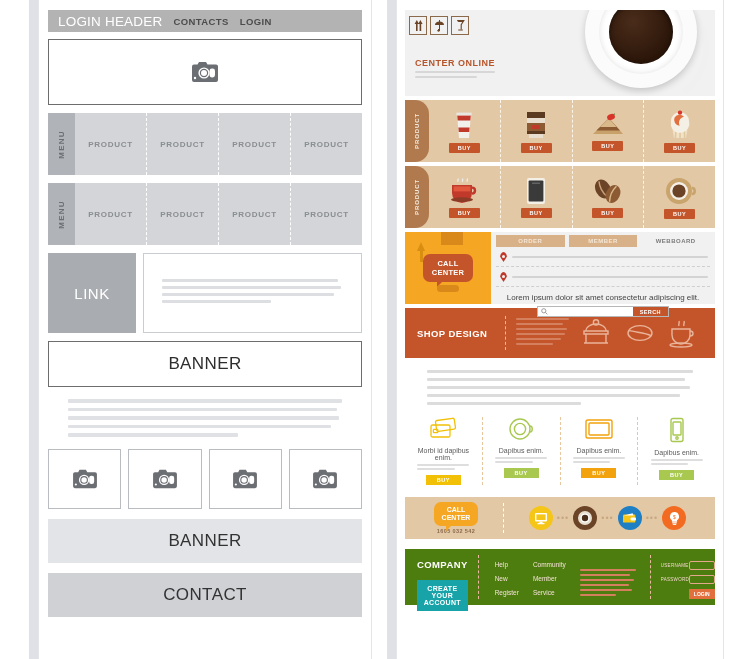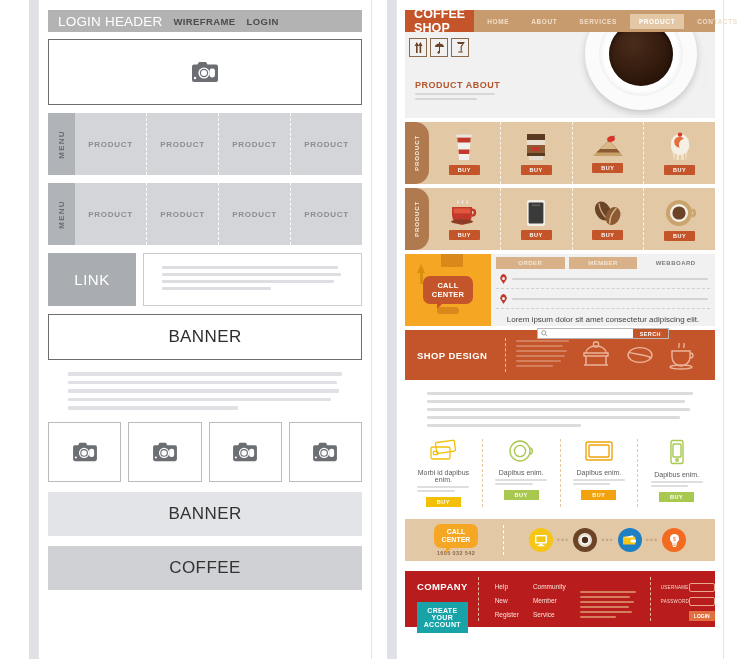--- a/index.html
+++ b/index.html
@@ -37,21 +37,21 @@
     letter-spacing: 1.2px; display: flex; align-items: center; justify-content: center;
   }
   .menu-tab span { transform: rotate(-90deg); white-space: nowrap; }
   .prod-cell {
     flex: 1; display: flex; align-items: center; justify-content: center;
     color: #8a8d91; font-size: 8px; font-weight: bold; letter-spacing: .7px;
     border-right: 1px dashed #ffffff;
   }
   .prod-cell:last-child { border-right: none; }
 
-  .link-row { margin-top: 8px; height: 53px; display: flex; gap: 7px; }
+  .link-row { margin-top: 8px; height: 80px; display: flex; gap: 7px; }
   .link-box {
     width: 88px; background: #a9acb0; color: #fff; font-size: 15px;
     display: flex; align-items: center; justify-content: center; letter-spacing: .5px;
   }
   .link-text {
     flex: 1; border: 1px solid #c9ccd0; background: #fff;
     display: flex; align-items: center; padding: 0 18px;
   }
   .fake-lines { width: 100%; }
   .fl { height: 3px; background: #dcdee1; border-radius: 1px; margin-bottom: 4px; }
@@ -241,21 +241,21 @@
     font-size: 7px; font-weight: bold; text-align: center; line-height: 1.2; position: relative;
   }
   .cc-bubble::after { content:''; position:absolute; left:12px; bottom:-5px; border-left:6px solid #f5a623; border-bottom:6px solid transparent; }
   .cc-phone { font-size: 5.5px; color: #8a6a4a; font-weight: bold; letter-spacing: .4px; }
   .cc-sep { width: 1px; align-self: stretch; margin: 6px 0; border-left: 1px dashed #ffffff; }
   .cc-icons { flex: 1; display: flex; align-items: center; justify-content: center; gap: 4px; }
   .cc-ic { width: 24px; height: 24px; border-radius: 50%; display: flex; align-items: center; justify-content: center; }
   .cc-dots { color: #c7a882; font-size: 9px; letter-spacing: 1px; }
 
   .footer {
-    margin-top: 10px; height: 56px; background: #b91c1c; display: flex; padding: 6px 12px; gap: 10px; color: #fff;
+    margin-top: 10px; height: 56px; background: #4d7c0f; display: flex; padding: 6px 12px; gap: 10px; color: #fff;
   }
   .f-col1 { width: 92px; }
   .f-title { font-size: 9.5px; font-weight: bold; letter-spacing: .4px; margin-top: 4px; }
   .f-cta { margin-top: 10px; background: #18a3a8; color: #fff; font-size: 7px; font-weight: bold; text-align: center; padding: 5px 0; letter-spacing: .3px; }
   .f-sep { width: 1px; border-left: 1px dashed #eab79f; }
   .f-links { display: flex; gap: 14px; padding: 6px 4px 0 6px; }
   .f-links ul { list-style: none; }
   .f-links li { font-size: 6.5px; margin-bottom: 7px; color: #f6e3d8; }
   .f-lorem { width: 56px; padding-top: 8px; }
   .f-lorem .fl { background: #d4805f; height: 2px; margin-bottom: 3px; }
@@ -269,21 +269,21 @@
 </style>
 </head>
 <body>
 
 <div class="stage">
 
   <div class="sheet-wire">
 
     <div class="wire-head">
       <div class="t1">LOGIN HEADER</div>
-      <div class="t2">WIREFRAME</div>
+      <div class="t2">CONTACTS</div>
       <div class="t2">LOGIN</div>
     </div>
 
     <div class="wire-hero">
       <span>
         <svg width="30" height="24" viewBox="0 0 30 24">
             <path fill="#6b6e72" d="M9 2h7l1.5 2.5H26a2 2 0 012 2V20a2 2 0 01-2 2H4a2 2 0 01-2-2V6.5a2 2 0 012-2h3.5L9 2z"></path>
             <circle cx="14" cy="13" r="5.6" fill="#fff"></circle>
             <circle cx="14" cy="13" r="4.2" fill="#6b6e72"></circle>
             <circle cx="14" cy="13" r="3" fill="#fff"></circle>
@@ -380,35 +380,25 @@
               <circle cx="14" cy="13" r="4.2" fill="#6b6e72"></circle>
               <circle cx="14" cy="13" r="3" fill="#fff"></circle>
               <rect x="19.5" y="8.5" width="5.5" height="9" rx="2.4" fill="#fff"></rect>
               <circle cx="5" cy="18" r="1.2" fill="#fff"></circle>
             </svg>
           </span>
         </div>
     </div>
 
     <div class="banner-grey">BANNER</div>
-    <div class="contact-grey">COFFEE</div>
+    <div class="contact-grey">CONTACT</div>
   </div>
 
   <div class="sheet-design">
 
-    <div class="nav">
-      <div class="brand">COFFEE SHOP</div>
-      <div class="nav-items">
-        <div class="nav-item">HOME</div>
-        <div class="nav-item">ABOUT</div>
-        <div class="nav-item">SERVICES</div>
-        <div class="nav-item active">PRODUCT</div>
-        <div class="nav-item">CONTACTS</div>
-      </div>
-    </div>
 
     <div class="hero">
       <div class="cup-handle"></div>
       <div class="cup"></div>
       <div class="ship-icons">
         <div class="ship-ic">
           <svg width="11" height="13" viewBox="0 0 11 13">
               <path fill="#6b4326" d="M3 12V5H1.6L3.8 1 6 5H4.6v7zM6.6 12V5H5.2L7.4 1 9.6 5H8.2v7z"></path>
             </svg>
         </div>
@@ -421,21 +411,21 @@
               <path fill="none" stroke="#6b4326" stroke-width="1" d="M5.5 11.3a1 1 0 01-2 0"></path>
             </svg>
         </div>
         <div class="ship-ic">
           <svg width="11" height="13" viewBox="0 0 11 13">
               <path fill="none" stroke="#6b4326" stroke-width="1.1" d="M2.2 1.6h6.6l-2.6 4v4.6M3.2 11h4.6"></path>
               <path fill="#6b4326" d="M2.6 1.6h6l-.8 1.5H3.4z"></path>
             </svg>
         </div>
       </div>
-      <div class="hero-title">PRODUCT ABOUT</div>
+      <div class="hero-title">CENTER ONLINE</div>
       <div class="hero-sub">
         <div class="fl" style="width:100%"></div>
         <div class="fl" style="width:78%"></div>
       </div>
     </div>
 
     <div class="prow">
       <div class="prow-tab">
           <span>PRODUCT</span>
         </div>

